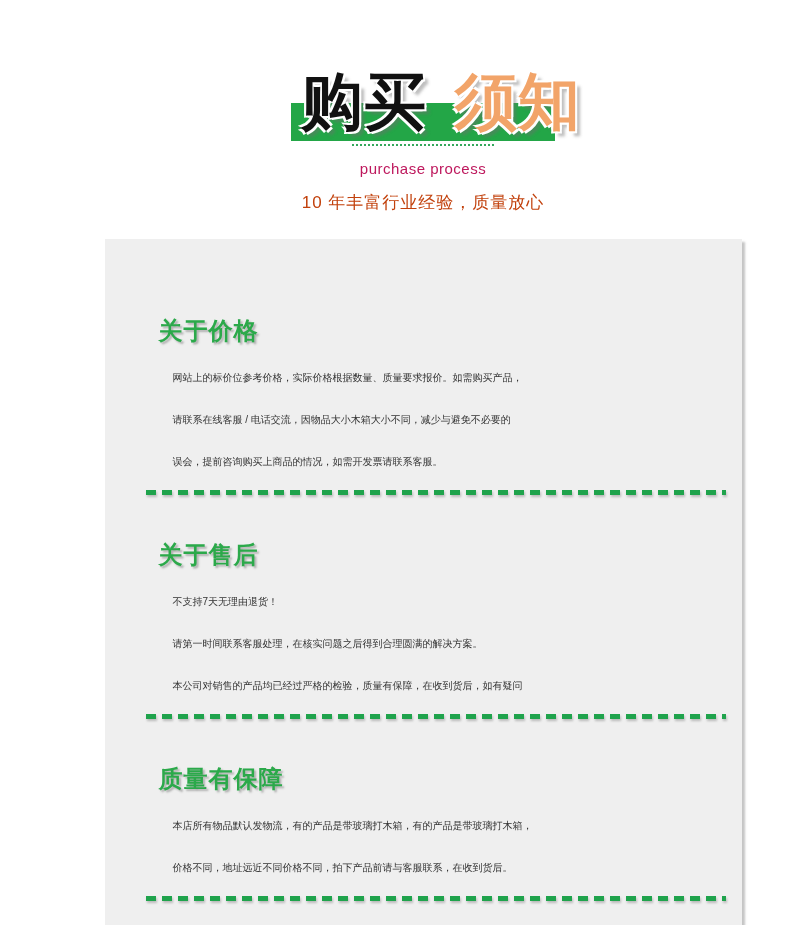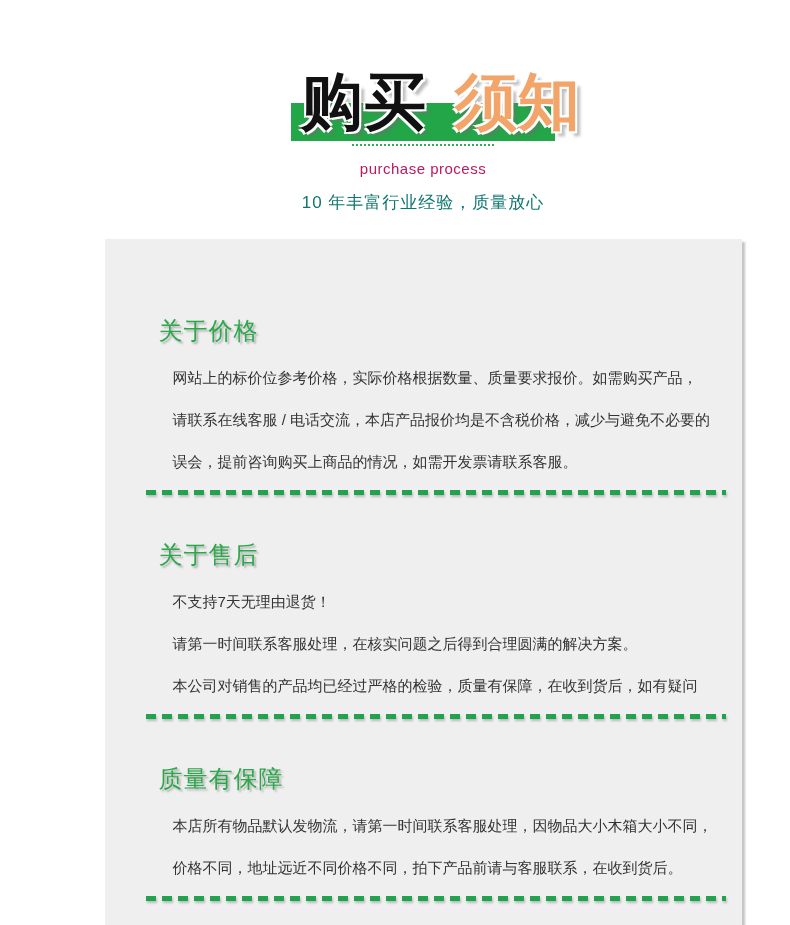--- a/index.html
+++ b/index.html
@@ -54,44 +54,44 @@
     margin:4px auto 6px auto;
     border-top:2px dotted #35a85c;
   }
   .subtitle-en{
     font-size:15px;
     color:#be185d;
     letter-spacing:0.5px;
   }
   .subtitle-cn{
     font-size:17px;
-    color:#0f766e;
+    color:#c2410c;
     margin-top:5px;
     letter-spacing:1px;
   }
 
   
   .card{
     width:637px;
     margin:25px auto 0 auto;
     background:var(--card-bg);
     box-shadow:3px 3px 2px rgba(140,140,140,0.5);
     padding:62px 27px 62px 27px;
   }
   .section-heading{
     font-size:24px;
-    font-weight:normal;
+    font-weight:bold;
     color:var(--heading-green);
     margin:0 0 17px 13px;
     letter-spacing:1px;
     text-shadow:2px 2px 2px rgba(100,100,100,0.45);
   }
   .section-body{
     margin-left:13px;
-    font-size:15px;
+    font-size:10px;
     line-height:28px;
     color:var(--text-color);
   }
   .section-body > div{white-space:nowrap;}
   .dashed-divider{
     height:5px;
     width:580px;
     margin:12px 0 44px 0;
     background:repeating-linear-gradient(
       to right,
@@ -114,40 +114,40 @@
   <div class="dotted-rule"></div>
   <div class="subtitle-en">purchase process</div>
   <div class="subtitle-cn">10 年丰富行业经验，质量放心</div>
 </div>
 
 <div class="card">
   <div class="section">
     <div class="section-heading">关于价格</div>
     <div class="section-body">
         <div>网站上的标价位参考价格，实际价格根据数量、质量要求报价。如需购买产品，</div>
-        <div>请联系在线客服 / 电话交流，本店产品报价均是不含税价格，减少与避免不必要的</div>
+        <div>请联系在线客服 / 电话交流，因物品大小木箱大小不同，减少与避免不必要的</div>
         <div>误会，提前咨询购买上商品的情况，如需开发票请联系客服。</div>
       </div>
     <div class="dashed-divider"></div>
   </div>
 
   <div class="section">
     <div class="section-heading">关于售后</div>
     <div class="section-body">
         <div>不支持7天无理由退货！</div>
         <div>请第一时间联系客服处理，在核实问题之后得到合理圆满的解决方案。</div>
         <div>本公司对销售的产品均已经过严格的检验，质量有保障，在收到货后，如有疑问</div>
       </div>
     <div class="dashed-divider"></div>
   </div>
 
   <div class="section">
     <div class="section-heading">质量有保障</div>
     <div class="section-body">
-        <div>本店所有物品默认发物流，请第一时间联系客服处理，因物品大小木箱大小不同，</div>
+        <div>本店所有物品默认发物流，有的产品是带玻璃打木箱，有的产品是带玻璃打木箱，</div>
         <div>价格不同，地址远近不同价格不同，拍下产品前请与客服联系，在收到货后。</div>
       </div>
     <div class="dashed-divider"></div>
   </div>
 
   <div class="section">
     <div class="section-heading">注意事项</div>
     <div class="dashed-divider"></div>
   </div>
 </div>

